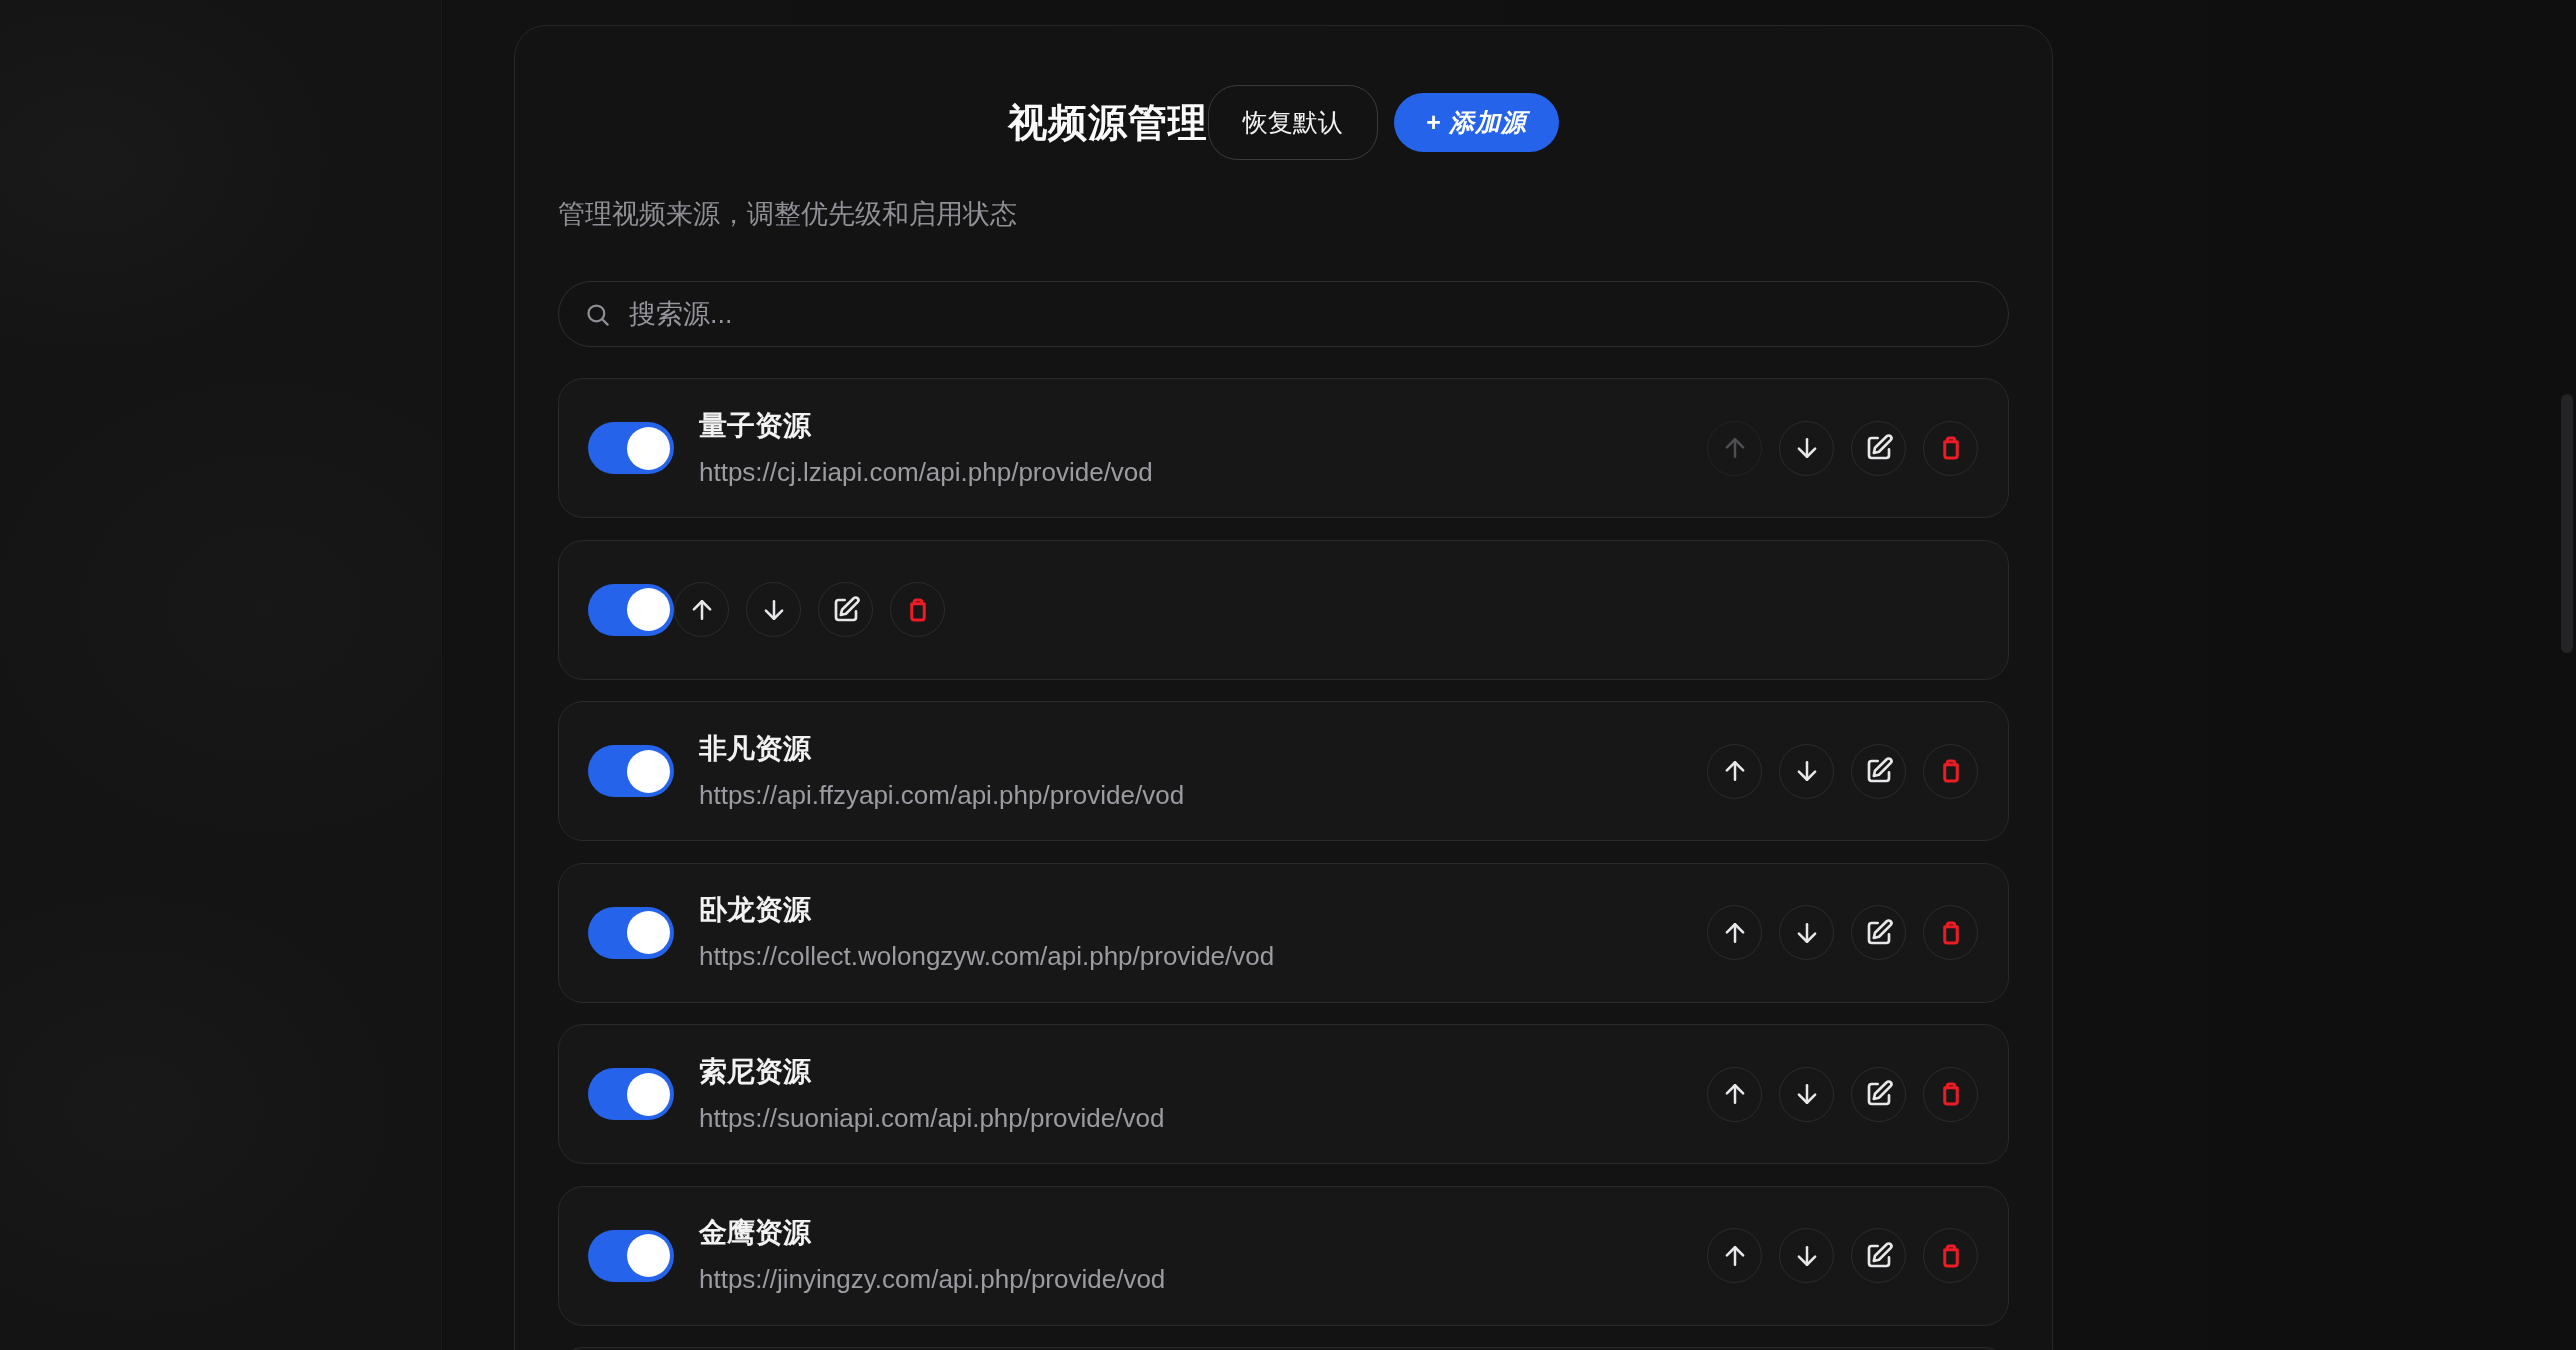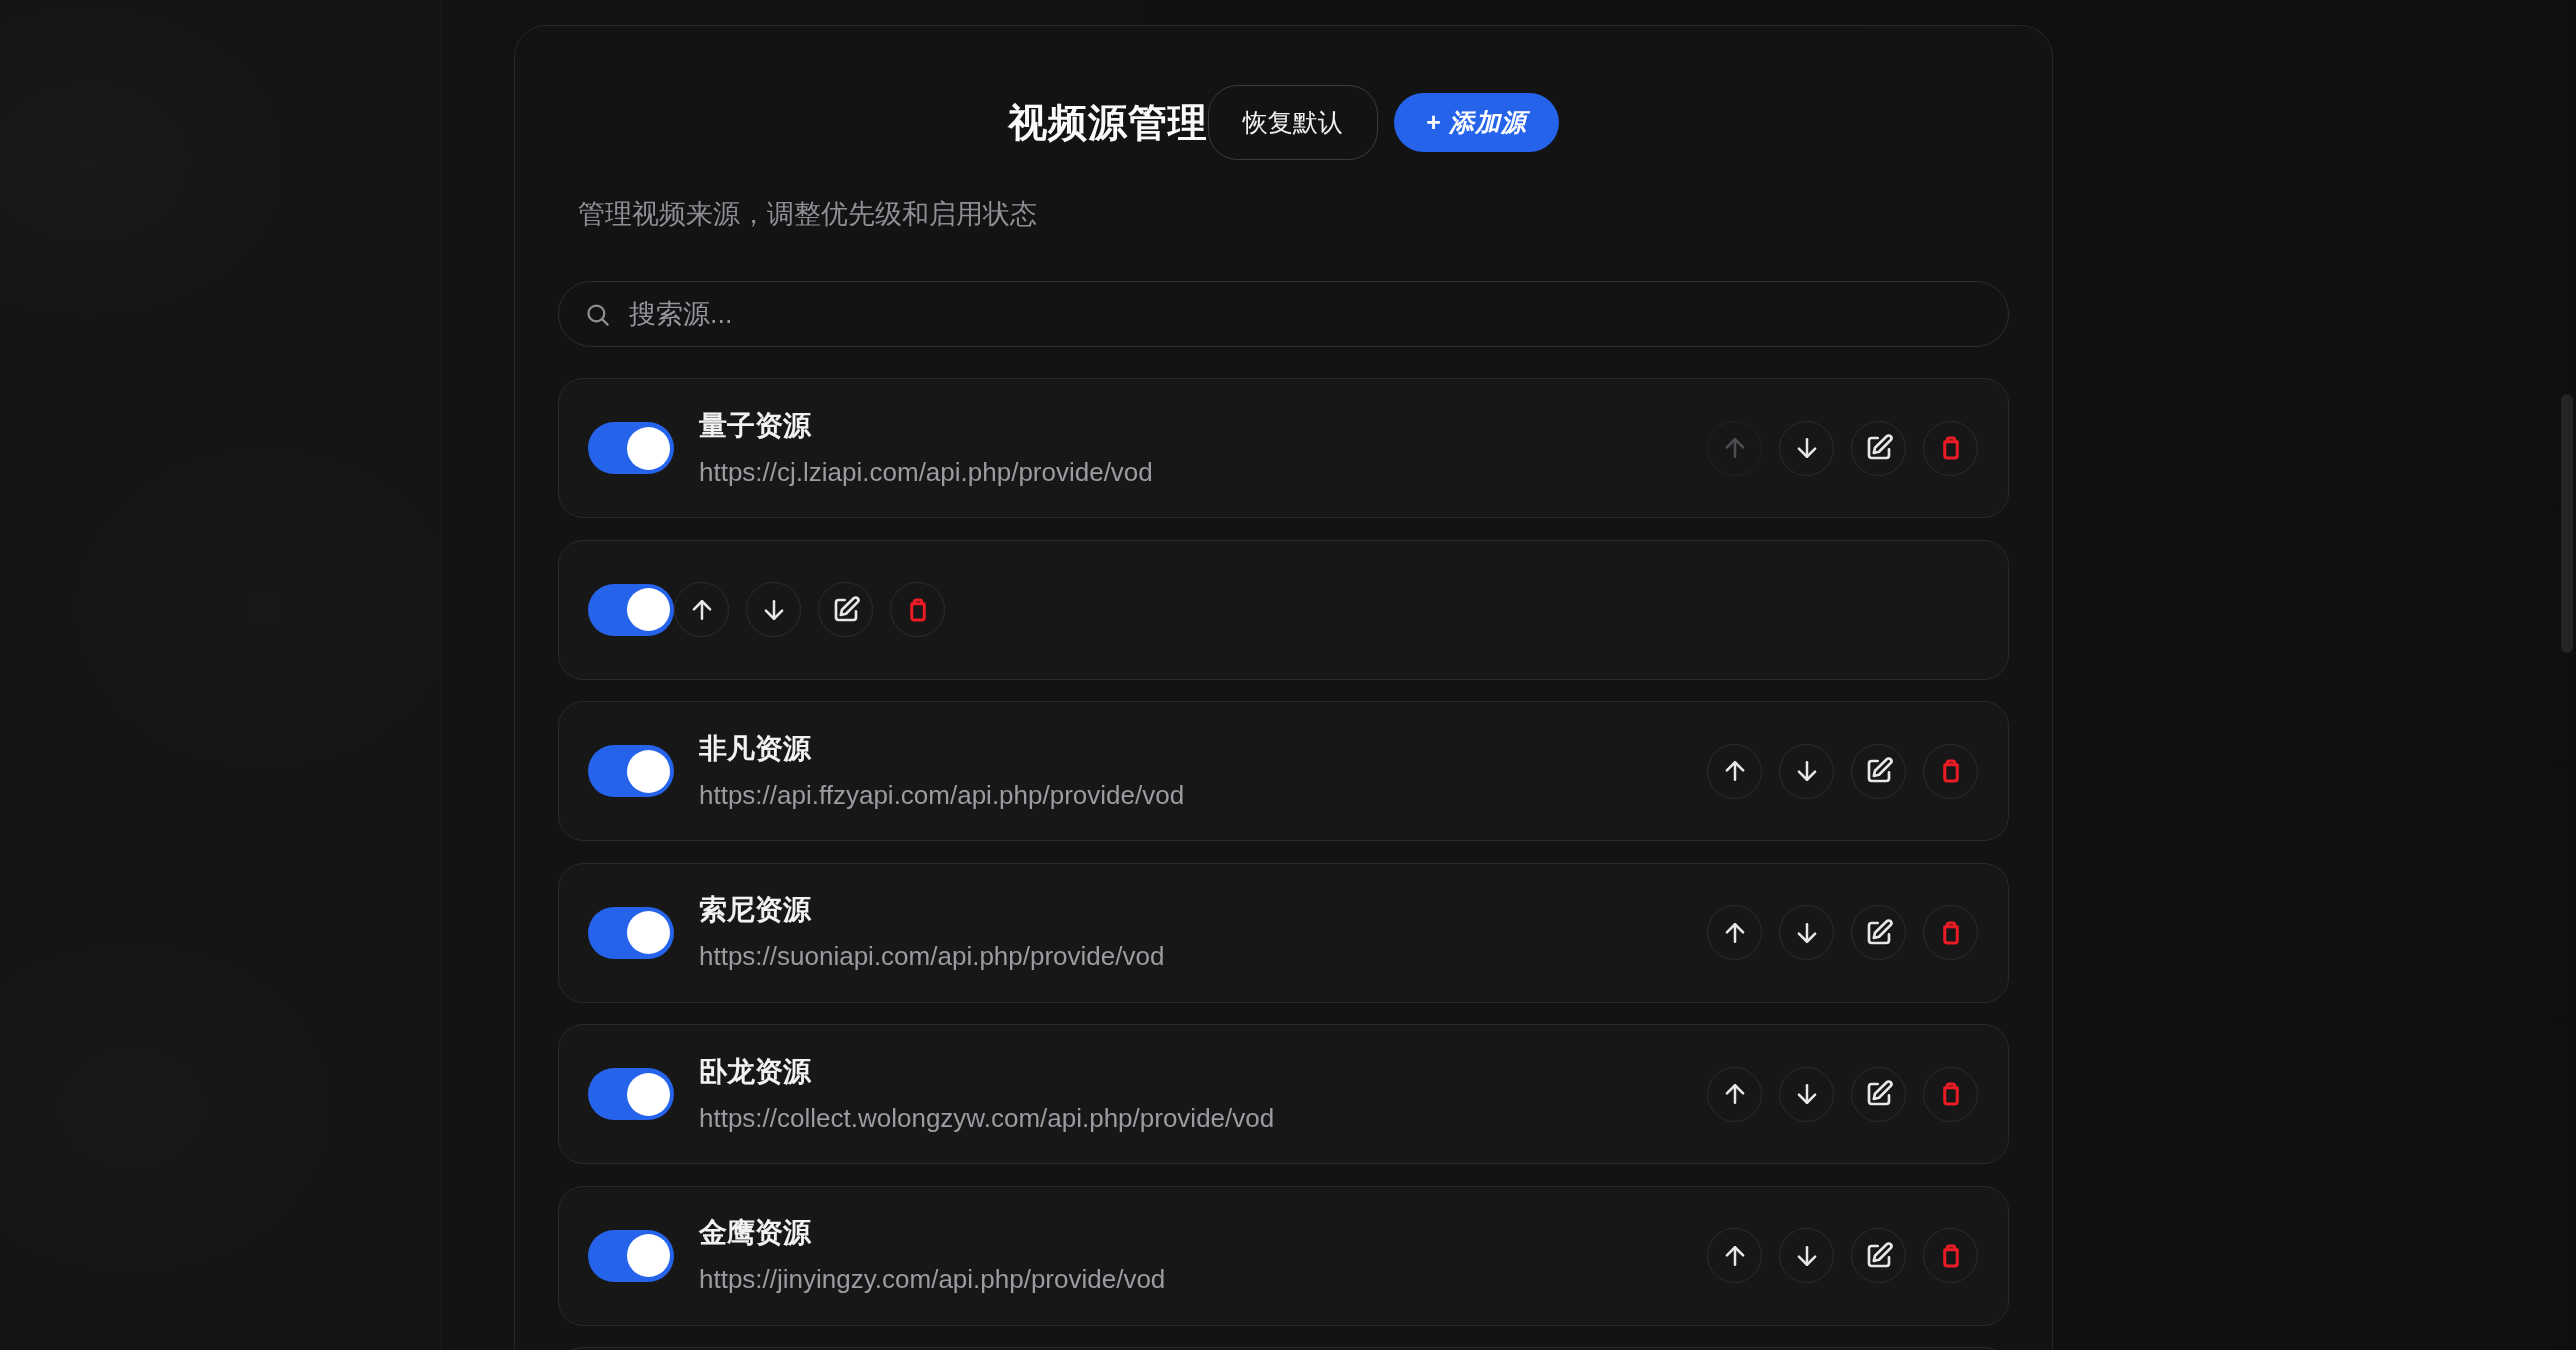--- a/index.html
+++ b/index.html
@@ -41,21 +41,21 @@
     color:#f2f2f2; font-size:25px; font-family:inherit; cursor:pointer;
   }
   .btn-primary{
     height:59px; padding:0 32px; border-radius:29.5px;
     background:var(--accent,#2563eb); border:none;
     color:#ffffff; font-size:25px; font-weight:600; font-family:inherit; cursor:pointer;
     letter-spacing:0.9px;
     font-style:italic;
   }
 
-  .subtitle{ margin-top:38px; color:#8f8f96; font-size:27px; line-height:32px;margin-left:20px; }
+  .subtitle{ margin-top:38px; color:#8f8f96; font-size:27px; line-height:32px; }
 
   .search-bar{
     margin-top:51px; height:66px; width:100%;
     border:0.9px solid #2e2e31; border-radius:33px;
     display:flex; align-items:center; padding:16px 25px; gap:18px;
     background:transparent;
   }
   .search-bar svg{ flex:0 0 auto; }
   .search-input{
     flex:1; background:transparent; border:none; outline:none;
@@ -229,58 +229,58 @@
         </svg>
       </button>
     </div>
   </div>
 
   <div class="card">
     <div class="toggle">
       <div class="knob"></div>
     </div>
     <div class="meta">
+      <div class="src-name">卧龙资源</div>
+      <div class="src-url">https://collect.wolongzyw.com/api.php/provide/vod</div>
+    </div>
+    <div class="actions">
+      <button class="icon-btn up">
+        <svg width="30" height="30" viewBox="0 0 24 24" fill="none" stroke-width="2" stroke-linecap="round" stroke-linejoin="round">
+          <path d="M12 19V5"></path>
+              <path d="M5.5 11.5 12 5l6.5 6.5"></path>
+        </svg>
+      </button>
+      <button class="icon-btn">
+        <svg width="30" height="30" viewBox="0 0 24 24" fill="none" stroke-width="2" stroke-linecap="round" stroke-linejoin="round">
+          <path d="M12 5v14"></path>
+              <path d="M5.5 12.5 12 19l6.5-6.5"></path>
+        </svg>
+      </button>
+      <button class="icon-btn">
+        <svg width="32" height="32" viewBox="0 0 24 24" fill="none" stroke-width="2" stroke-linecap="round" stroke-linejoin="round">
+          <path d="M11 4.5H6.5a2 2 0 0 0-2 2v11a2 2 0 0 0 2 2h11a2 2 0 0 0 2-2V13"></path>
+          <path d="M17.8 3.2a2.05 2.05 0 0 1 2.9 2.9L12 14.8l-3.9.9.9-3.9 8.8-8.6z"></path>
+        </svg>
+      </button>
+      <button class="icon-btn danger">
+        <svg width="30" height="30" viewBox="0 0 24 24" fill="none" stroke-width="2.4" stroke-linecap="round" stroke-linejoin="round">
+          <path d="M9 7V5.6A1.6 1.6 0 0 1 10.6 4h2.8A1.6 1.6 0 0 1 15 5.6V7"></path>
+          <path d="M7 7h10v11a2 2 0 0 1-2 2H9a2 2 0 0 1-2-2V7z"></path>
+        </svg>
+      </button>
+    </div>
+  </div>
+
+  <div class="card">
+    <div class="toggle">
+      <div class="knob"></div>
+    </div>
+    <div class="meta">
       <div class="src-name">索尼资源</div>
       <div class="src-url">https://suoniapi.com/api.php/provide/vod</div>
-    </div>
-    <div class="actions">
-      <button class="icon-btn up">
-        <svg width="30" height="30" viewBox="0 0 24 24" fill="none" stroke-width="2" stroke-linecap="round" stroke-linejoin="round">
-          <path d="M12 19V5"></path>
-              <path d="M5.5 11.5 12 5l6.5 6.5"></path>
-        </svg>
-      </button>
-      <button class="icon-btn">
-        <svg width="30" height="30" viewBox="0 0 24 24" fill="none" stroke-width="2" stroke-linecap="round" stroke-linejoin="round">
-          <path d="M12 5v14"></path>
-              <path d="M5.5 12.5 12 19l6.5-6.5"></path>
-        </svg>
-      </button>
-      <button class="icon-btn">
-        <svg width="32" height="32" viewBox="0 0 24 24" fill="none" stroke-width="2" stroke-linecap="round" stroke-linejoin="round">
-          <path d="M11 4.5H6.5a2 2 0 0 0-2 2v11a2 2 0 0 0 2 2h11a2 2 0 0 0 2-2V13"></path>
-          <path d="M17.8 3.2a2.05 2.05 0 0 1 2.9 2.9L12 14.8l-3.9.9.9-3.9 8.8-8.6z"></path>
-        </svg>
-      </button>
-      <button class="icon-btn danger">
-        <svg width="30" height="30" viewBox="0 0 24 24" fill="none" stroke-width="2.4" stroke-linecap="round" stroke-linejoin="round">
-          <path d="M9 7V5.6A1.6 1.6 0 0 1 10.6 4h2.8A1.6 1.6 0 0 1 15 5.6V7"></path>
-          <path d="M7 7h10v11a2 2 0 0 1-2 2H9a2 2 0 0 1-2-2V7z"></path>
-        </svg>
-      </button>
-    </div>
-  </div>
-
-  <div class="card">
-    <div class="toggle">
-      <div class="knob"></div>
-    </div>
-    <div class="meta">
-      <div class="src-name">卧龙资源</div>
-      <div class="src-url">https://collect.wolongzyw.com/api.php/provide/vod</div>
     </div>
     <div class="actions">
       <button class="icon-btn up">
         <svg width="30" height="30" viewBox="0 0 24 24" fill="none" stroke-width="2" stroke-linecap="round" stroke-linejoin="round">
           <path d="M12 19V5"></path>
               <path d="M5.5 11.5 12 5l6.5 6.5"></path>
         </svg>
       </button>
       <button class="icon-btn">
         <svg width="30" height="30" viewBox="0 0 24 24" fill="none" stroke-width="2" stroke-linecap="round" stroke-linejoin="round">

